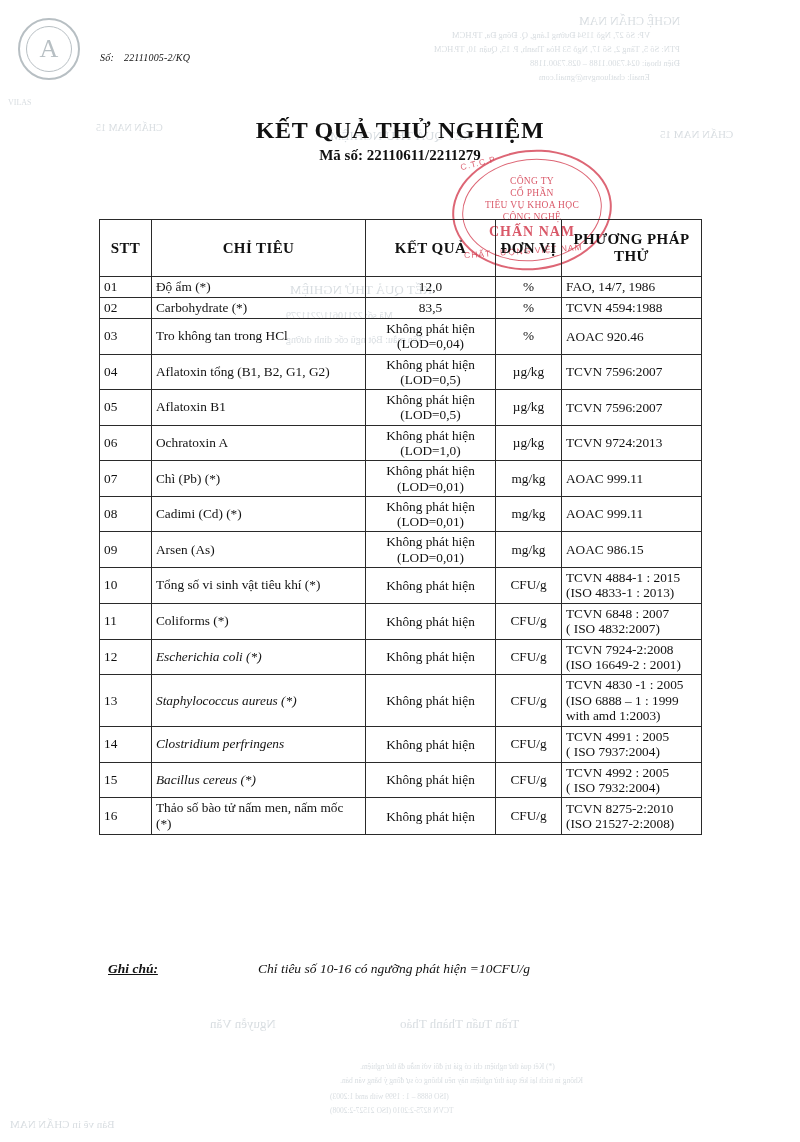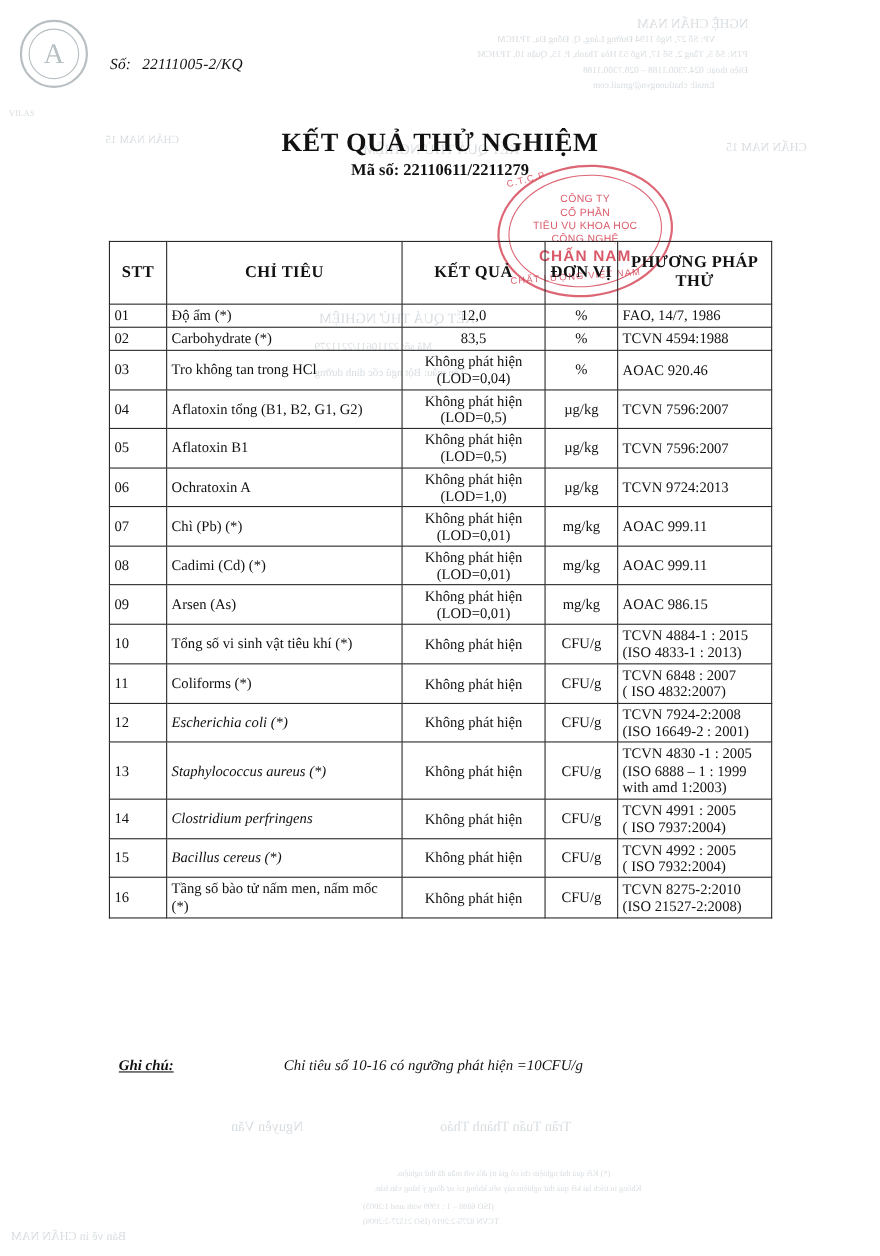--- a/index.html
+++ b/index.html
@@ -60,21 +60,21 @@
     font-size: 26px;
     color: #7e8b93;
     font-family: "Liberation Serif", serif;
   }
 
   
   .doc-number {
     position: absolute;
     left: 100px;
     top: 52px;
-    font-size: 14px;
+    font-size: 10px;
     font-style: italic;
     letter-spacing: 0.2px;
   }
   .doc-number .label { font-style: italic; }
   .doc-number .value { font-style: italic; margin-left: 10px; }
 
   .title {
     position: absolute;
     left: 0;
     top: 117px;
@@ -122,21 +122,21 @@
     height: 102px;
     border-width: 1.2px;
   }
   .stamp-text {
     position: absolute;
     left: 0;
     width: 100%;
     text-align: center;
     color: #d33b4e;
     opacity: 0.85;
-    font-family: Liberation Sans, sans-serif;
+    font-family: Liberation Serif, serif;
     font-size: 9.5px;
     letter-spacing: 0.3px;
   }
   .stamp-l1 { top: 26px; }
   .stamp-l2 { top: 38px; }
   .stamp-l3 { top: 50px; }
   .stamp-l4 { top: 62px; }
   .stamp-l5 {
     top: 74px;
     font-size: 14px;
@@ -409,21 +409,21 @@
         </tr>
         <tr>
           <td class="c-stt">15</td>
           <td class="c-chitieu"><span class="ital">Bacillus cereus (*)</span></td>
           <td class="c-ketqua"><span>Không phát hiện</span></td>
           <td class="c-donvi">CFU/g</td>
           <td class="c-ppt"><span>TCVN 4992 : 2005</span><br><span>( ISO 7932:2004)</span></td>
         </tr>
         <tr>
           <td class="c-stt">16</td>
-          <td class="c-chitieu">Tầng số bào tử nấm men, nấm mốc (*)</td>
+          <td class="c-chitieu">Thảo số bào tử nấm men, nấm mốc (*)</td>
           <td class="c-ketqua"><span>Không phát hiện</span></td>
           <td class="c-donvi">CFU/g</td>
           <td class="c-ppt"><span>TCVN 8275-2:2010</span><br><span>(ISO 21527-2:2008)</span></td>
         </tr>
       </tbody>
   </table>
 </div>
 
 <div class="note">
   <span class="note-label">Ghi chú:</span><span class="note-text">Chỉ tiêu số 10-16 có ngưỡng phát hiện =10CFU/g</span>

